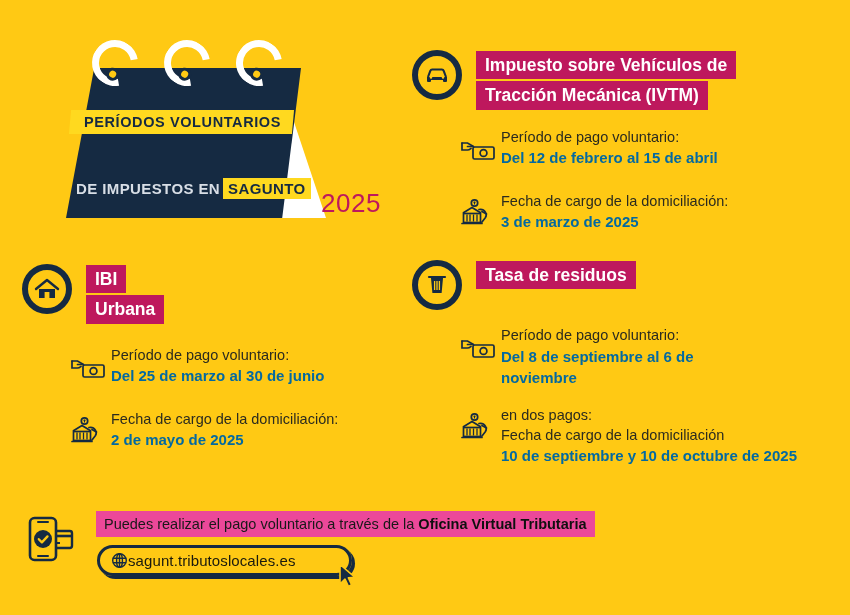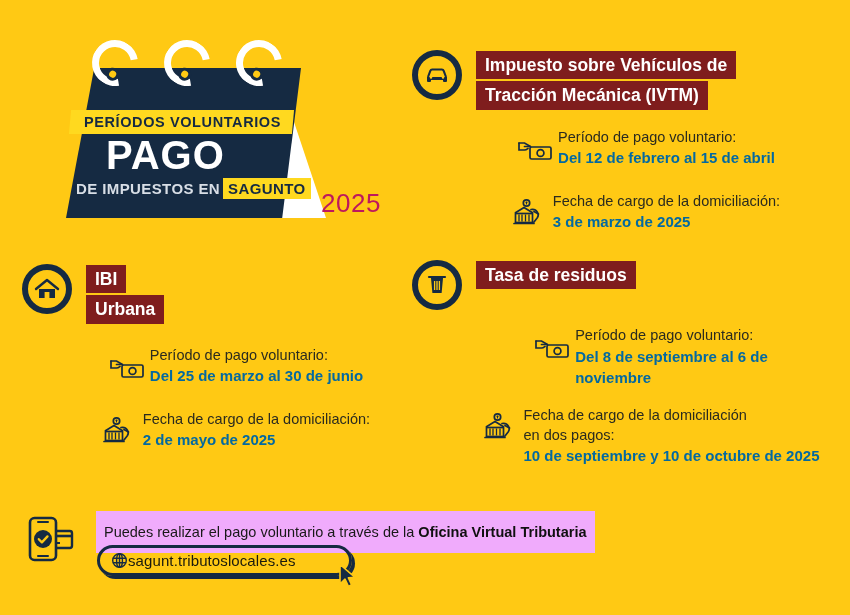--- a/index.html
+++ b/index.html
@@ -69,43 +69,43 @@
   .sec{position:absolute;}
   .sec-head{display:flex;align-items:flex-start;}
   .circ-icon{
     width:50px;height:50px;border-radius:50%;
     border:6px solid #152A42;box-sizing:border-box;
     display:flex;align-items:center;justify-content:center;
     flex:0 0 50px;
   }
   .sec-title{margin-left:14px;padding-top:1px;}
   .sec-title .tl{
-    display:inline-block;background:#7f1d1d;color:#FFFFFF;
+    display:inline-block;background:#be185d;color:#FFFFFF;
     font-weight:bold;font-size:17.5px;line-height:1.28;
     padding:3px 9px;margin-bottom:2px;
   }
 
-  .row{display:flex;align-items:flex-start;margin-top:16px;justify-content:center;}
+  .row{display:flex;align-items:flex-start;margin-top:16px;}
   .row-icon{flex:0 0 46px;height:40px;display:flex;align-items:center;justify-content:center;padding-top:2px;}
   .row-txt{padding-top:0px;}
   .row-txt .lbl{
     color:#2B2B1F;font-size:14.5px;line-height:1.35;
     font-family:"Liberation Sans", sans-serif;
   }
   .row-txt .val{
     color:#0369a1;font-size:15px;font-weight:bold;line-height:1.35;margin-top:1px;
   }
 
   
   .footer{position:absolute;left:0;top:497px;width:850px;height:118px;}
   .foot-icon{position:absolute;left:26px;top:16px;}
   .foot-strip{
     position:absolute;left:96px;top:14px;
-    background:#f0abfc;color:#191919;
-    font-size:14.5px;padding:13px 8px;white-space:nowrap;
+    background:#ec4899;color:#191919;
+    font-size:14.5px;padding:5px 8px;white-space:nowrap;
   }
   .foot-strip b{font-weight:bold;color:#101010;}
   .url-pill{
     position:absolute;left:97px;top:48px;
     width:255px;height:31px;border:3px solid #152A42;border-radius:18px;
     box-sizing:border-box;display:flex;align-items:center;
     box-shadow:3px 3px 0 #152A42;
   }
   .url-pill .globe{margin-left:11px;flex:0 0 auto;display:flex;}
   .url-pill .u-txt{
@@ -129,21 +129,20 @@
         <div class="nub"></div>
       </div>
     <div class="ring ring3">
         <div class="nub"></div>
       </div>
 
     <div class="banner-periodos">
       <span>PERÍODOS VOLUNTARIOS</span>
     </div>
 
-    <div class="word-pago">PAGO</div>
 
     <div class="line-impuestos">
       <span class="inner">
         <span>DE IMPUESTOS EN</span><span class="hl">SAGUNTO</span>
       </span>
     </div>
 
     <div class="year-2025">2025</div>
   </div>
 
@@ -293,22 +292,22 @@
             <rect x="4.5" y="15.5" width="17" height="9"></rect>
             <path d="M8 16.5v7M11 16.5v7M14.5 16.5v7M18 16.5v7" stroke-width="1.3"></path>
             <path d="M3 25.5h20" stroke-linecap="round"></path>
             <circle cx="15.5" cy="5" r="3.2"></circle>
             <path d="M15.5 3.4v3.2M14.4 4.2h2.2" stroke-width="1.1"></path>
             <path d="M20 11.5c2.5-.6 5 .4 6.4 2.6 1.1 1.8 1 4-.1 5.6l-3.5 4.5" stroke-linecap="round"></path>
             <path d="M23 13.5l4.5 2.5" stroke-linecap="round"></path>
           </svg>
         </div>
         <div class="row-txt">
+          <div class="lbl">en dos pagos:</div>
           <div class="lbl">Fecha de cargo de la domiciliación</div>
-          <div class="lbl">en dos pagos:</div>
           <div class="val">10 de septiembre y 10 de octubre de 2025</div>
         </div>
       </div>
     </div>
   </div>
 
   <div class="footer">
 
     <div class="foot-icon">
       <svg width="56" height="52" viewBox="0 0 56 52" fill="none">

